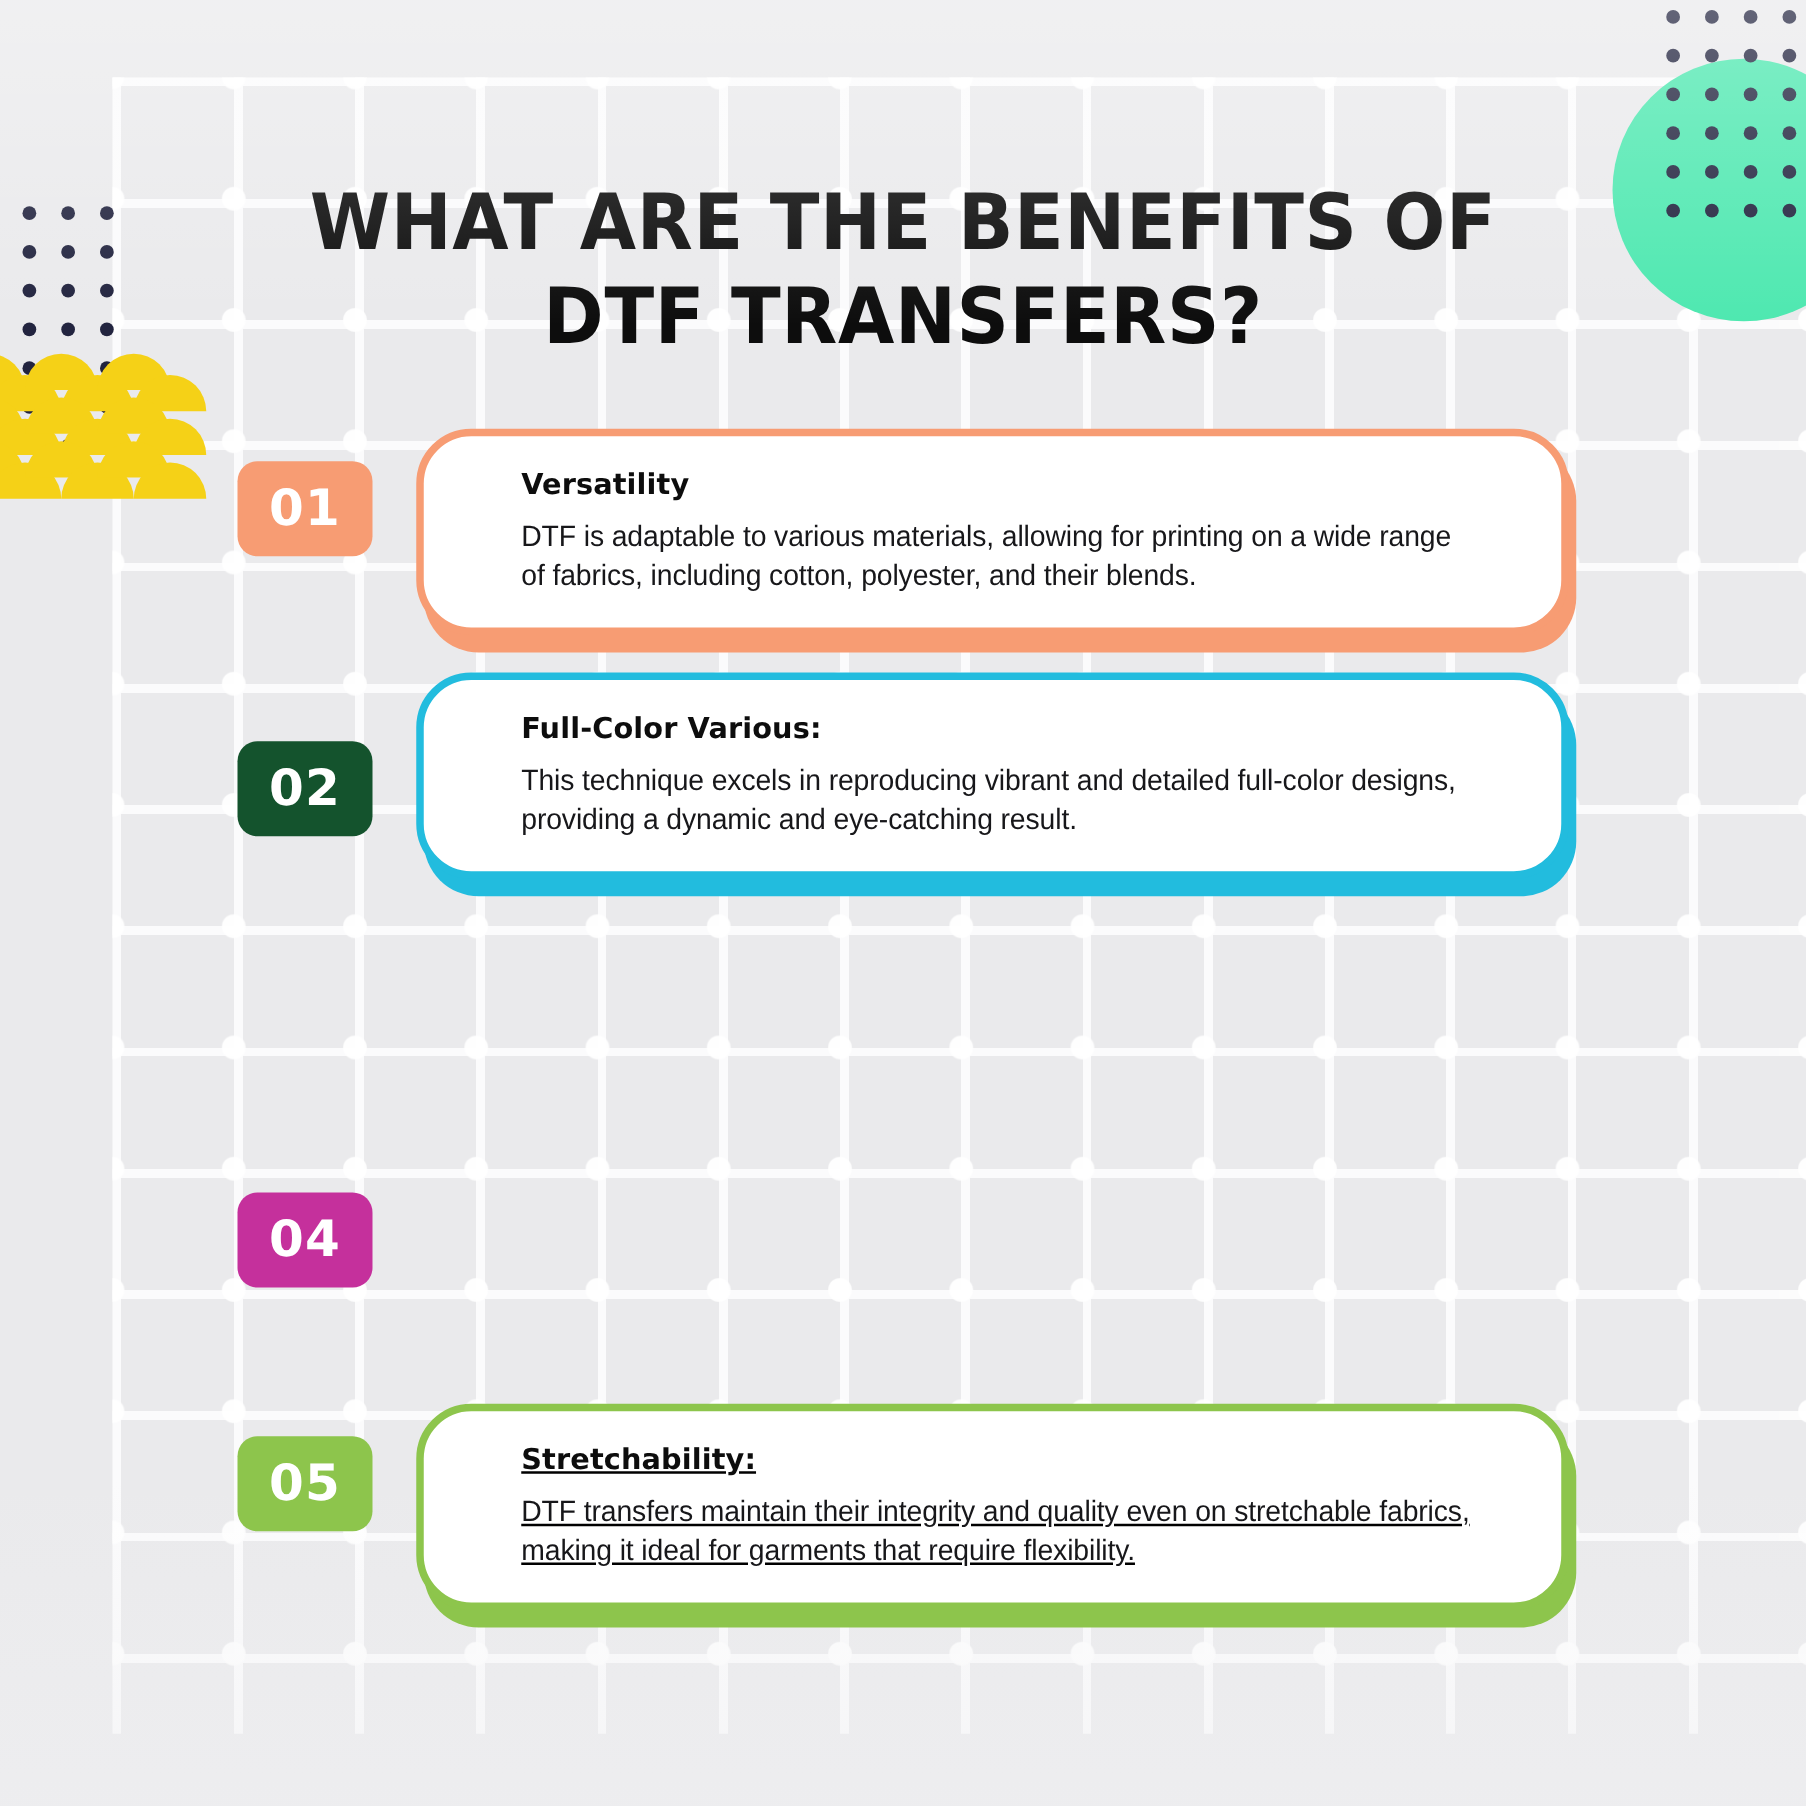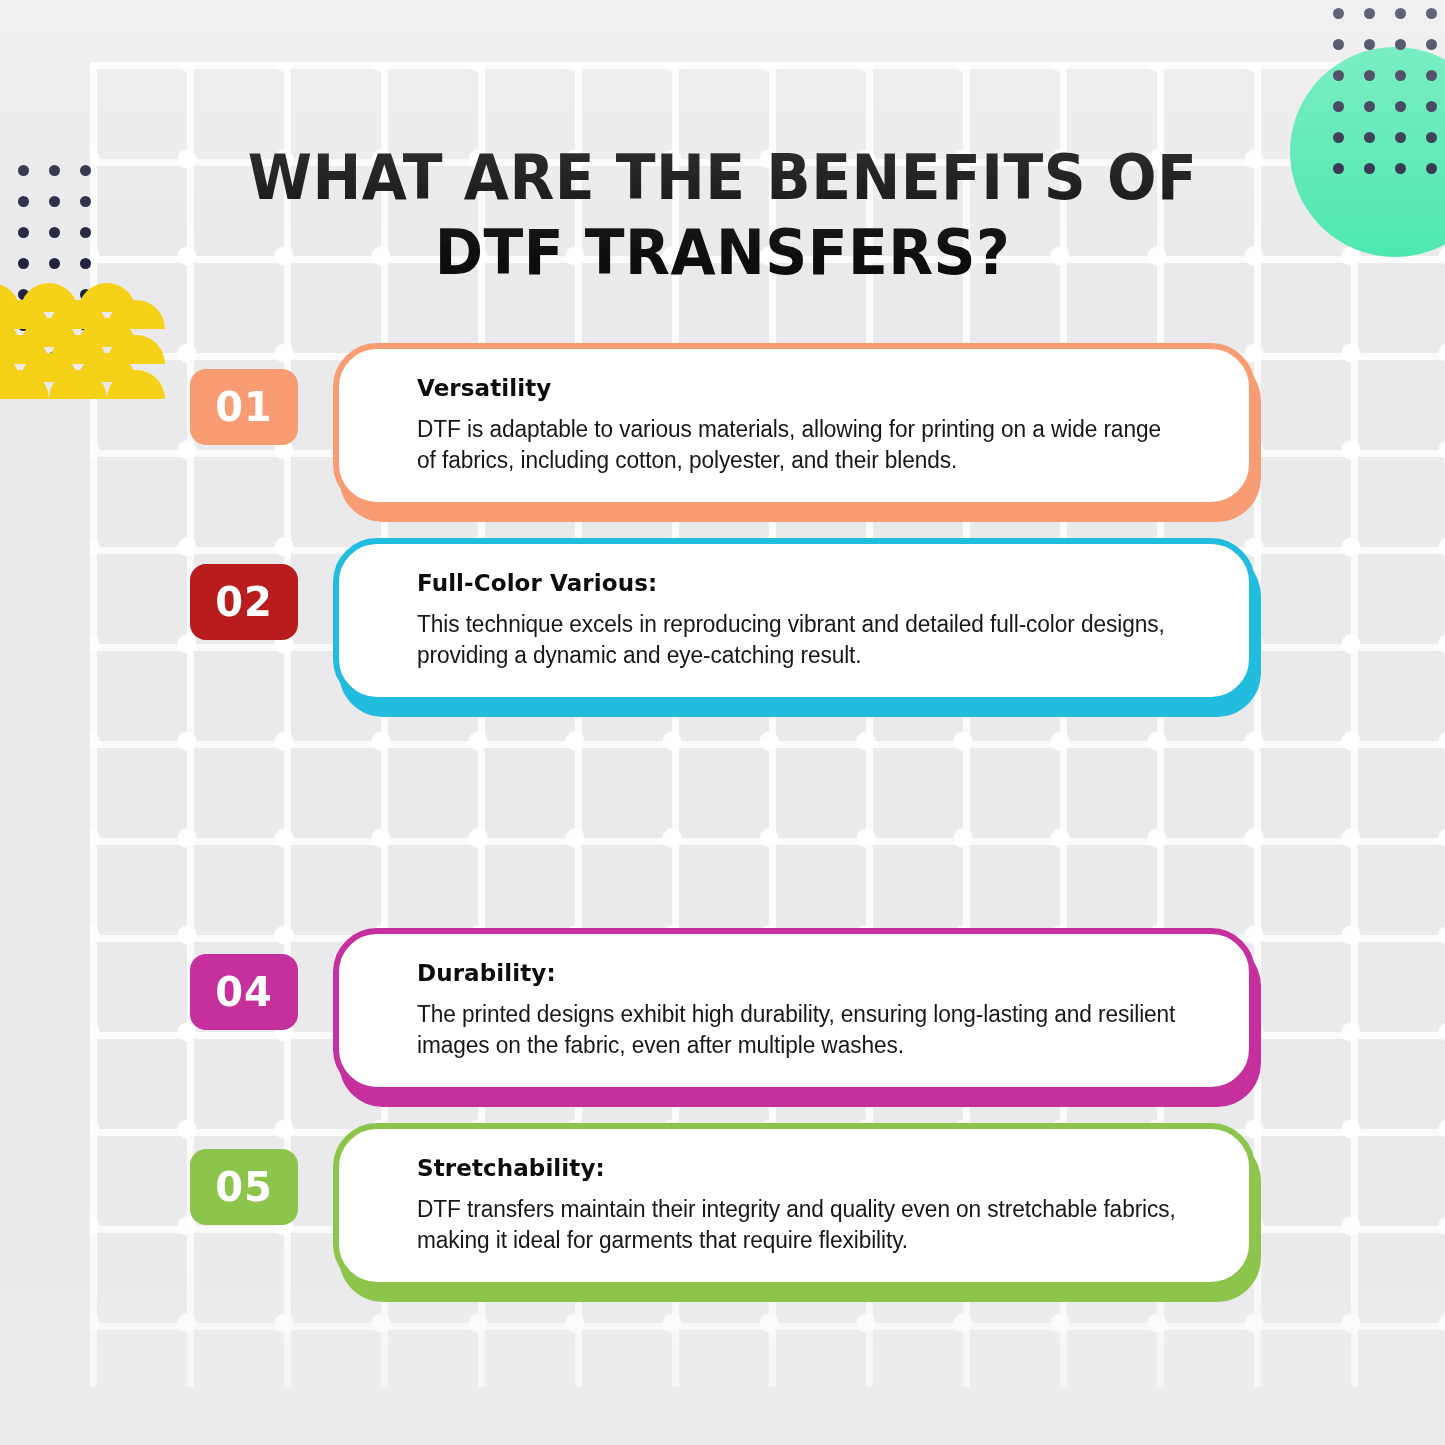--- a/index.html
+++ b/index.html
@@ -292,46 +292,39 @@
         <div class="badge" style="background: rgb(247, 156, 115);">01</div>
         <div class="card-wrap">
           <div class="card-shadow" style="background: rgb(247, 156, 115);"></div>
           <div class="card" style="border-color: rgb(247, 156, 115);">
             <h3>Versatility</h3>
             <p>DTF is adaptable to various materials, allowing for printing on a wide range of fabrics, including cotton, polyester, and their blends.</p>
           </div>
         </div>
       </div>
       <div class="row">
-        <div class="badge" style="background: #b91c1c;">02</div>
+        <div class="badge" style="background: #14532d; margin-top: 29px;">02</div>
         <div class="card-wrap">
           <div class="card-shadow" style="background: rgb(34, 188, 222);"></div>
           <div class="card" style="border-color: rgb(34, 188, 222);">
             <h3>Full-Color Various:</h3>
             <p>This technique excels in reproducing vibrant and detailed full-color designs, providing a dynamic and eye-catching result.</p>
           </div>
         </div>
       </div>
       <div class="row">
       </div>
       <div class="row">
         <div class="badge" style="background: rgb(197, 48, 156);">04</div>
-        <div class="card-wrap">
-          <div class="card-shadow" style="background: rgb(197, 48, 156);"></div>
-          <div class="card" style="border-color: rgb(197, 48, 156);">
-            <h3>Durability:</h3>
-            <p>The printed designs exhibit high durability, ensuring long-lasting and resilient images on the fabric, even after multiple washes.</p>
-          </div>
-        </div>
       </div>
       <div class="row">
         <div class="badge" style="background: rgb(141, 197, 76);">05</div>
         <div class="card-wrap">
           <div class="card-shadow" style="background: rgb(141, 197, 76);"></div>
-          <div class="card" style="border-color: rgb(141, 197, 76);">
+          <div class="card" style="border-color: rgb(141, 197, 76); text-decoration: underline;">
             <h3>Stretchability:</h3>
             <p>DTF transfers maintain their integrity and quality even on stretchable fabrics, making it ideal for garments that require flexibility.</p>
           </div>
         </div>
       </div>
     </div>
 
   <div class="bg-sheen"></div>
 </div>
 

